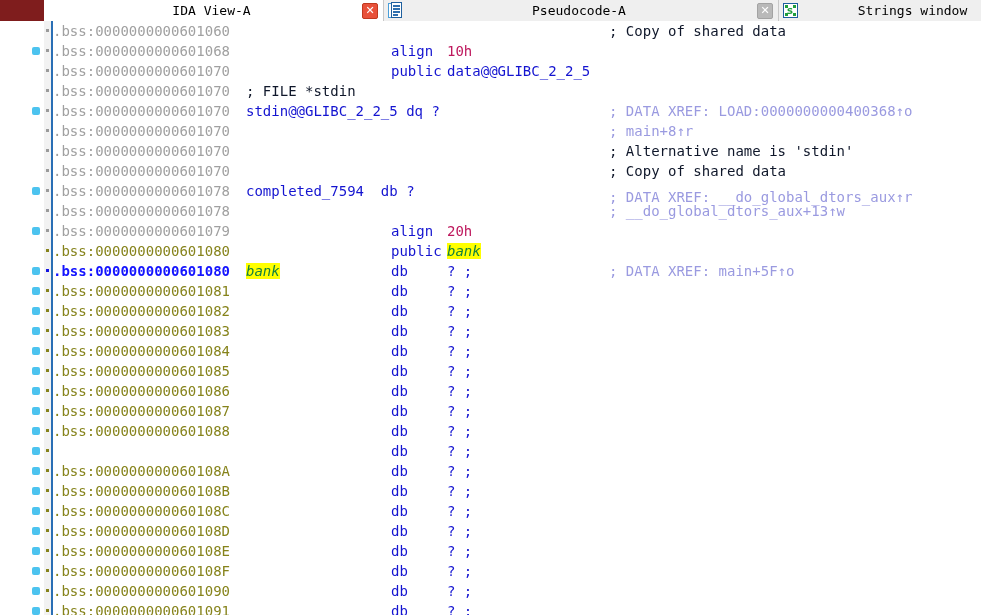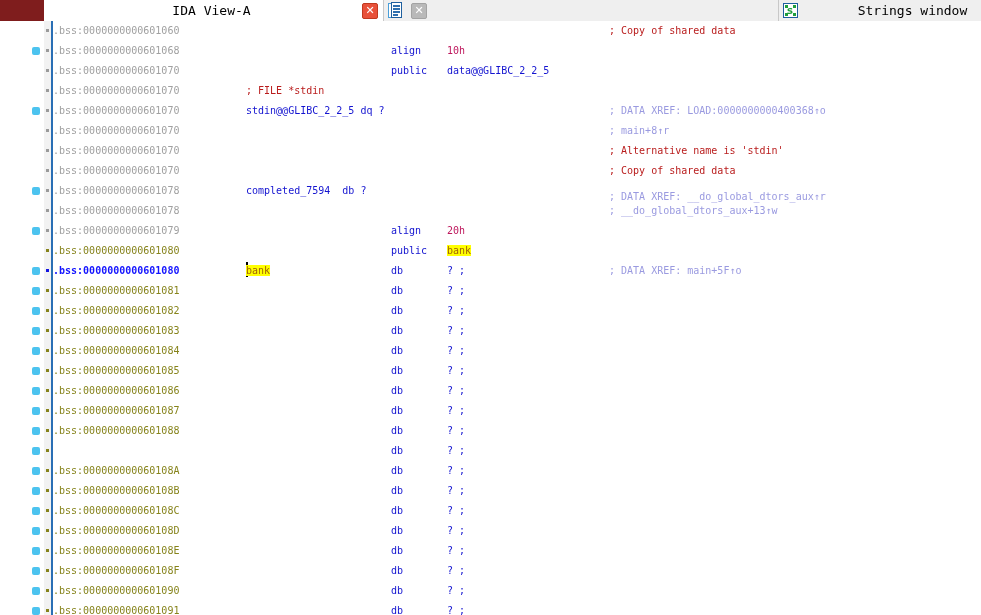--- a/index.html
+++ b/index.html
@@ -48,39 +48,39 @@
   .str-ico b.c{left:1px;bottom:1px;} .str-ico b.d{right:1px;bottom:1px;}
 
   
   .view{position:absolute;left:0;top:21px;width:981px;height:594px;background:#fff;overflow:hidden;}
 
   .gutter-dots{position:absolute;left:0;top:0;width:44px;height:594px;background:#fff;}
   .gutter-strip{position:absolute;left:44px;top:0;width:7px;height:594px;background:#f2f2f2;}
   .gutter-line{position:absolute;left:51px;top:0;width:2px;height:594px;background:#2a6fb5;}
 
   .rows{position:absolute;left:0;top:0;width:981px;height:594px;}
-  .row{position:relative;height:20px;line-height:20px;white-space:pre;font-size:10px;}
+  .row{position:relative;height:20px;line-height:20px;white-space:pre;font-size:14px;}
 
   .dot{position:absolute;left:32px;top:6px;width:8px;height:8px;border-radius:2px;background:#4cc3ef;}
   .tick{position:absolute;left:46px;top:8px;width:3px;height:3px;background:#9a9a9a;}
   .tick.olive{background:#86831b;}
   .tick.blue{background:#1414e0;}
 
   .addr{position:absolute;left:53px;top:0;color:#a0a0a0;}
   .addr.olive{color:#86831b;}
   .addr.cur{color:#1414ff;font-weight:bold;}
 
   .seg{position:absolute;top:0;}
   .c-name{color:#1414d0;}
   .c-kw{color:#1414d0;}
   .c-num{color:#be185d;}
-  .c-cmt{color:#b91c1c;}
+  .c-cmt{color:#0f172a;}
   .c-xref{color:#9a9ae0;}
   .c-plain{color:#1414d0;}
-  .hl{background:#ffff00;color:#a16207;}
+  .hl{background:#ffff00;color:#15803d;font-style:italic;}
   .caret{display:inline-block;width:2px;height:15px;background:#000;vertical-align:-3px;margin-right:-2px;}
 </style>
 </head>
 <body>
 
 <div class="tabbar">
 
   <div class="tab active" id="tab0">
     <span class="tab-ico"></span>
     <span class="tab-label">IDA View-A</span>
@@ -93,20 +93,21 @@
     <span class="tab-ico">
       <span class="doc-ico">
         <span class="spine"></span>
           <span class="pg"></span>
         <i style="top:3px;width:7px;"></i>
           <i style="top:6px;width:7px;"></i>
         <i style="top:9px;width:7px;"></i>
           <i style="top:12px;width:5px;"></i>
       </span>
     </span>
+    <span class="tab-label">Pseudocode-A</span>
     <span class="tab-close">
       <span class="xbtn gray">✕</span>
     </span>
   </div>
 
   <div class="tab" id="tab2">
     <span class="tab-ico">
       <span class="str-ico">s<b class="a"></b><b class="b"></b><b class="c"></b><b class="d"></b></span>
     </span>
     <span class="tab-label">Strings window</span>

